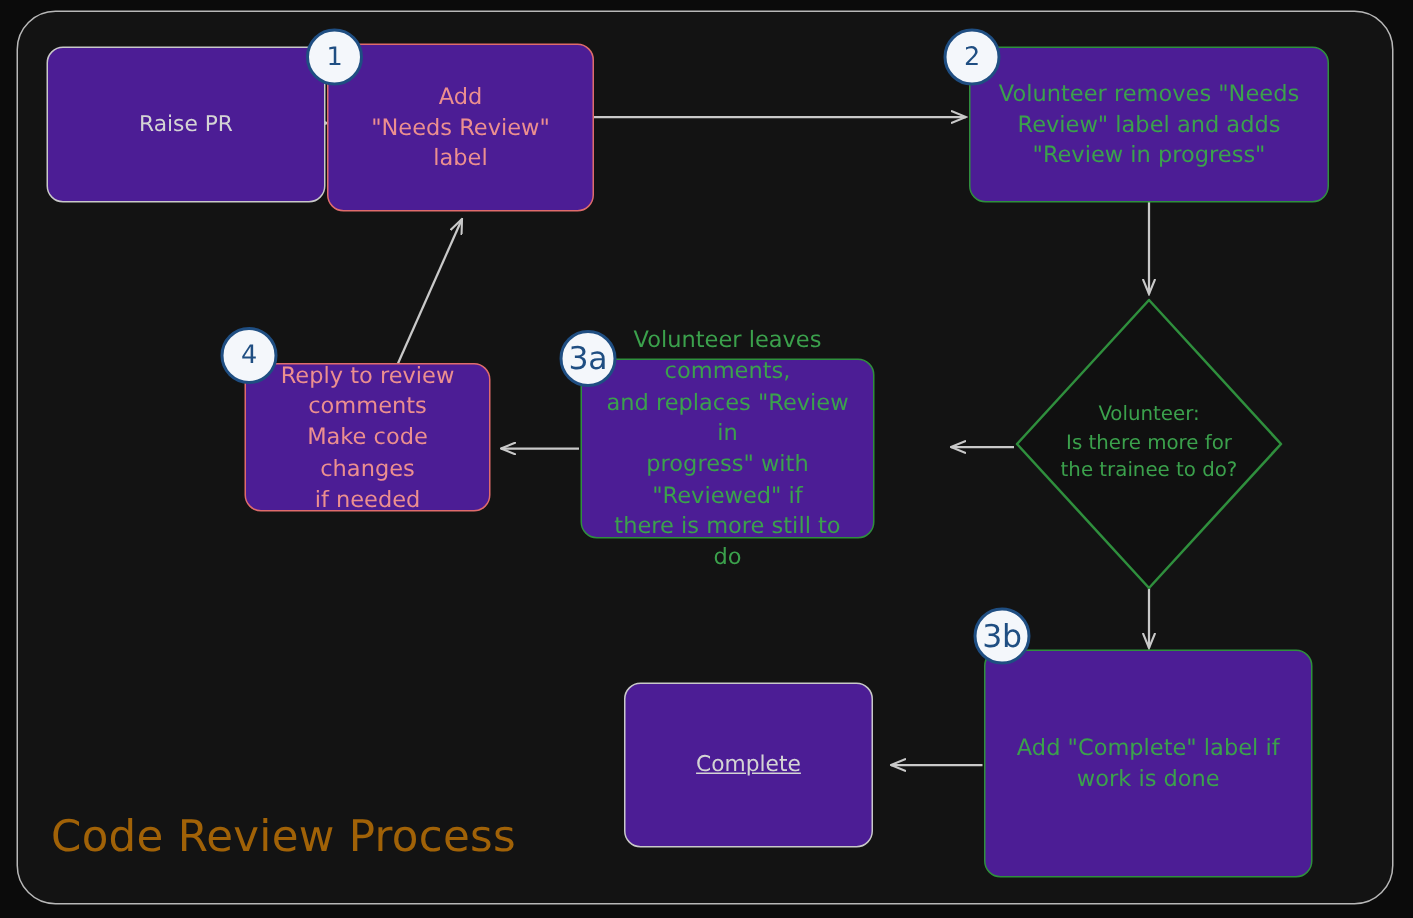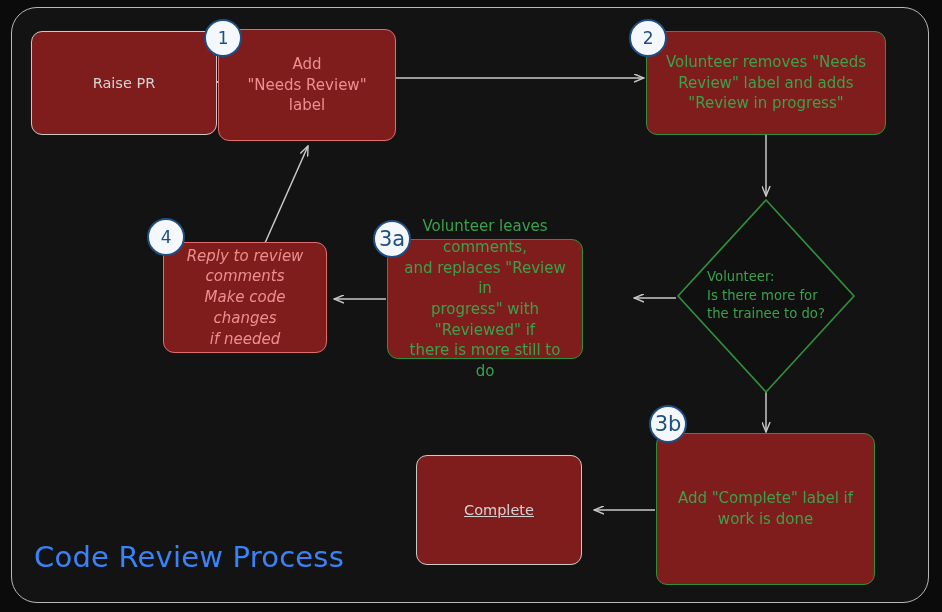--- a/index.html
+++ b/index.html
@@ -46,21 +46,21 @@
 
   
   .node {
     position: absolute;
     box-sizing: border-box;
     display: flex;
     align-items: center;
     justify-content: center;
     text-align: center;
     border-radius: 11px;
-    background: #7f1d1d;
+    background: #4c1d95;
     line-height: 1.38;
     white-space: pre-line;
   }
 
   .node.neutral {
     border: 1.6px solid #c9c9c9;
     color: #d4d4d4;
     font-size: 14.5px;
   }
 
@@ -93,21 +93,21 @@
   }
   .diamond-label {
     position: absolute;
     left: 0;
     top: 0;
     width: 100%;
     height: 100%;
     display: flex;
     align-items: center;
     justify-content: center;
-    text-align: left;
+    text-align: center;
     color: #3ba14c;
     font-size: 13.2px;
     line-height: 1.42;
     white-space: pre-line;
   }
 
   
   .badge {
     position: absolute;
     width: 34px;
@@ -124,21 +124,21 @@
     letter-spacing: -0.2px;
     z-index: 30;
   }
   .badge.wide { font-size: 21px; }
 
   
   .diagram-title {
     position: absolute;
     left: 34px;
     top: 540px;
-    color: #3b82f6;
+    color: #a16207;
     font-size: 29px;
     letter-spacing: 0.2px;
   }
 </style>
 </head>
 <body>
 
 <div id="canvas">
 
   <div class="frame"></div>
@@ -192,21 +192,21 @@
 the trainee to do?</div>
   </div>
 
   <div class="node green" style="left:387px; top:239px; width:196px; height:120px;">
     <span class="txt">Volunteer leaves comments,
 and replaces "Review in
 progress" with "Reviewed" if
 there is more still to do</span>
   </div>
 
-  <div class="node red" style="left:163px; top:242px; width:164px; height:111px;font-style:italic;">
+  <div class="node red" style="left:163px; top:242px; width:164px; height:99px;">
     <span class="txt">Reply to review
 comments
 Make code changes
 if needed</span>
   </div>
 
   <div class="node green" style="left:656px; top:433px; width:219px; height:152px;">
     <span class="txt">Add "Complete" label if
 work is done</span>
   </div>

